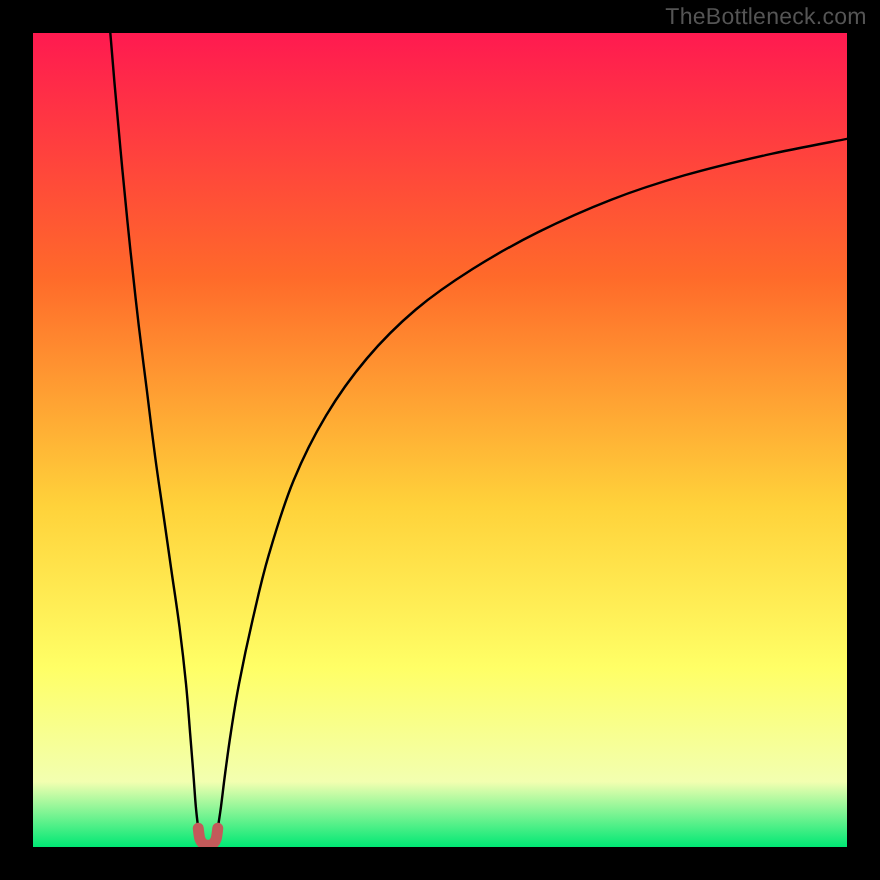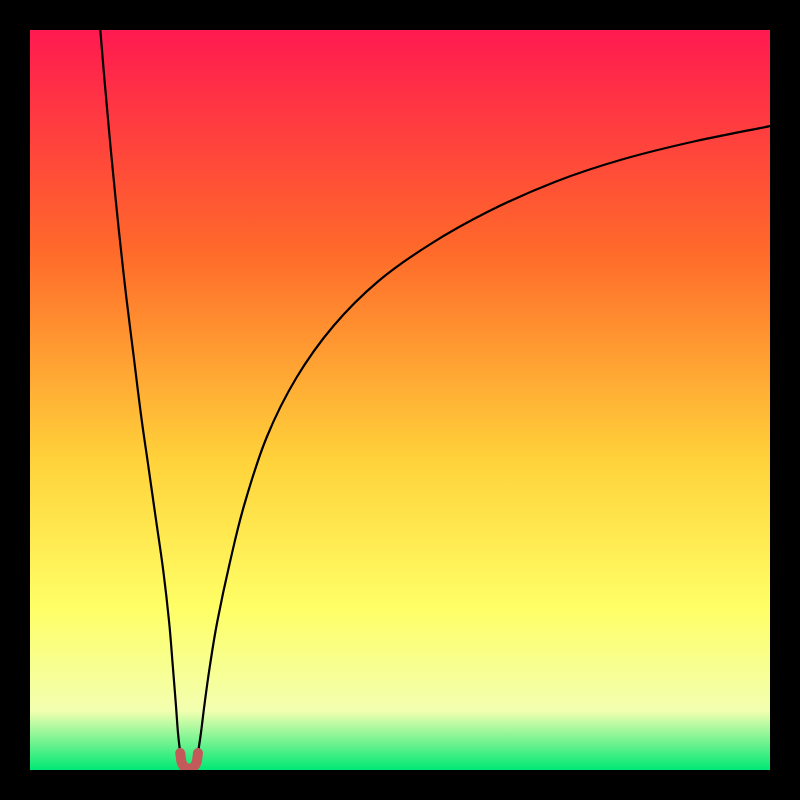--- a/index.html
+++ b/index.html
@@ -37,20 +37,21 @@
   }
   svg {
     display: block;
   }
 </style>
 </head>
 <body>
 
 <div class="outer">
 
+  <div class="watermark">TheBottleneck.com</div>
 
   <div class="plot">
     <svg id="chart-svg" width="740" height="740" viewBox="0 0 740 740">
       <defs>
         <linearGradient id="bg-grad" x1="0" y1="0" x2="0" y2="1">
           <stop id="g0" offset="0%" stop-color="#ff1a50"></stop>
           <stop id="g1" offset="30%" stop-color="#ff6a2a"></stop>
           <stop id="g2" offset="58%" stop-color="#ffd23a"></stop>
           <stop id="g3" offset="78%" stop-color="#ffff66"></stop>
           <stop id="g4" offset="92%" stop-color="#f2ffb0"></stop>

